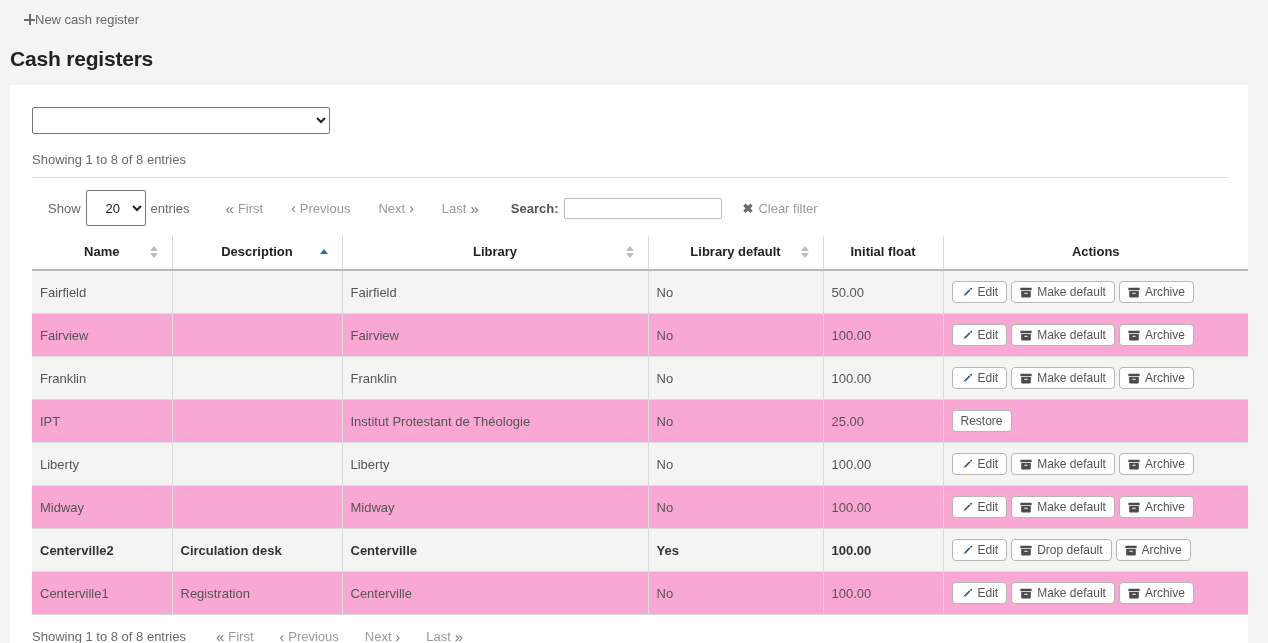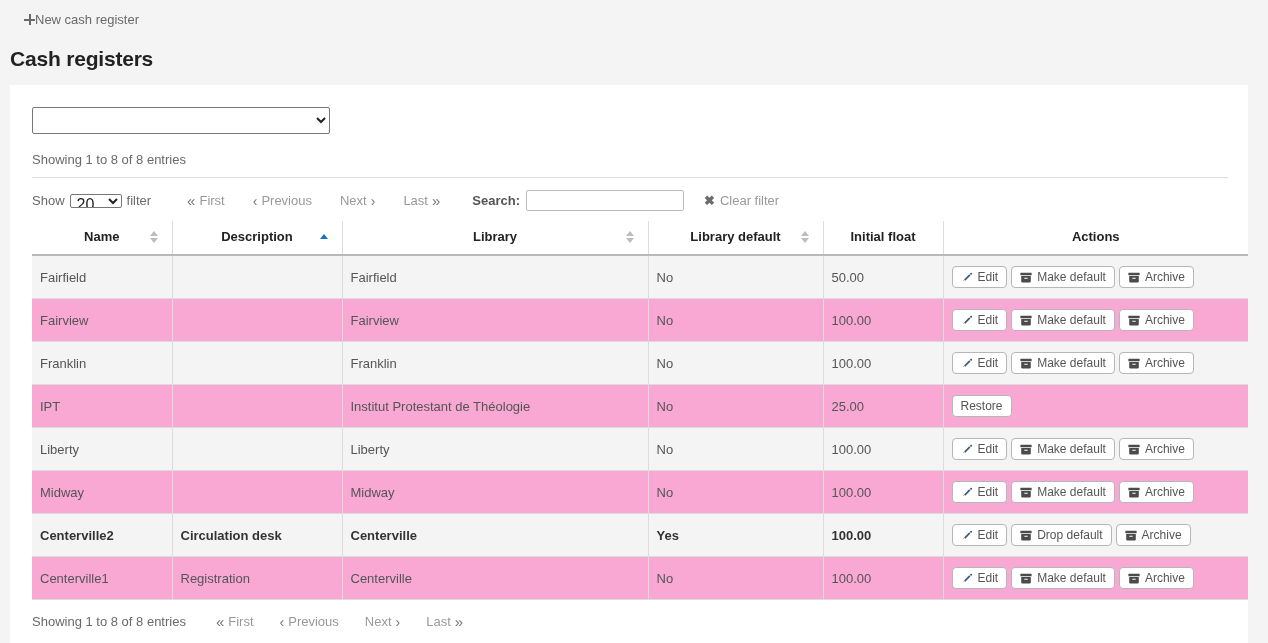--- a/index.html
+++ b/index.html
@@ -108,31 +108,32 @@
     border-bottom: 1px solid #dcdcdc;
   }
 
   
   #dt-controls {
     display: flex;
     align-items: center;
     padding: 12px 0 10px 0;
     font-size: 13px;
     color: #696969;
+    margin-left: 16px;
   }
   #length-ctl { display: flex; align-items: center; gap: 5px; }
   #length-select {
-    height: 14px;
-    font-size: 16px;
+    height: 36px;
+    font-size: 13px;
     font-family: inherit;
     border: 1px solid #777;
     border-radius: 2px;
     background: #fff;
     color: #222;
-    padding: 0 1px 0 2px;
+    padding: 0 1px 0 15px;
   }
   .pager {
     display: flex;
     align-items: center;
     gap: 4px;
     color: #999;
     cursor: default;
     padding: 2px 6px;
     white-space: nowrap;
   }
@@ -287,21 +288,21 @@
       <select id="library-select"><option></option></select>
     </div>
 
     <div id="info-top">Showing 1 to 8 of 8 entries</div>
 
     <div id="dt-controls">
 
       <div id="length-ctl">
         <span>Show</span>
         <select id="length-select"><option>10</option><option selected="">20</option><option>50</option><option>100</option></select>
-        <span>filter</span>
+        <span>entries</span>
       </div>
 
       <span class="pager first">
         <span class="chev-d">«</span>
         <span>First</span>
       </span>
       <span class="pager">
         <span class="chev">‹</span>
         <span>Previous</span>
       </span>

